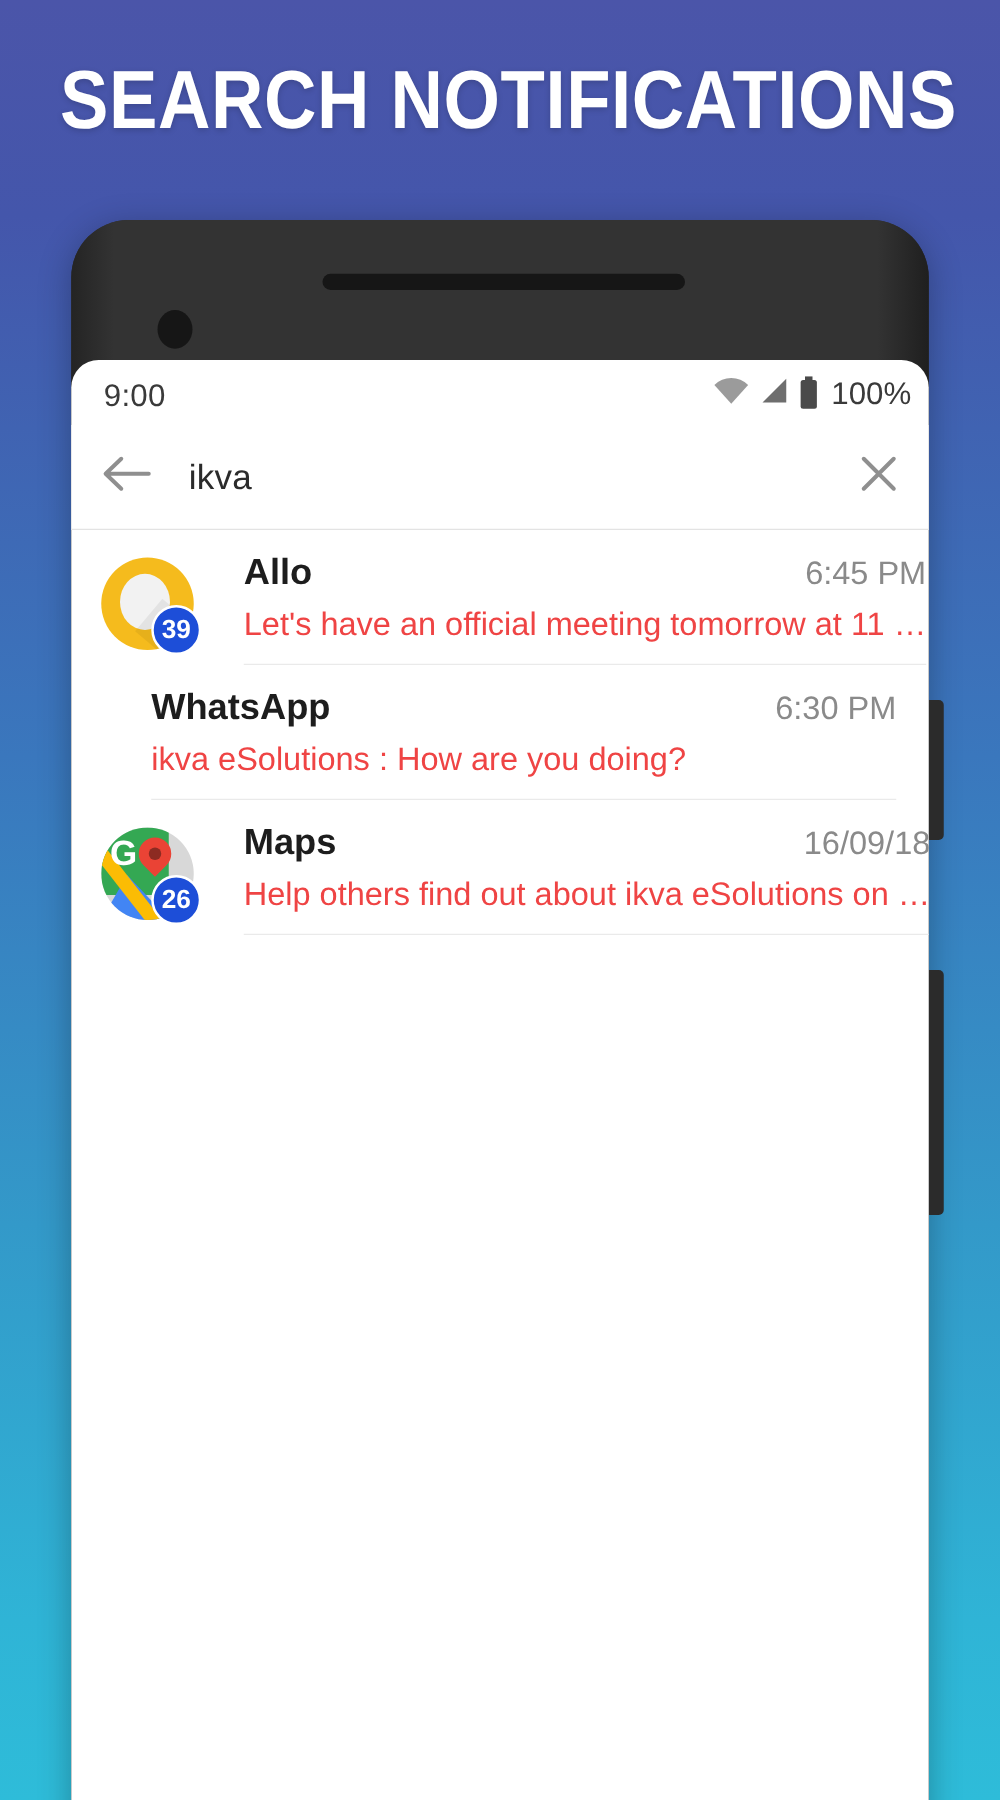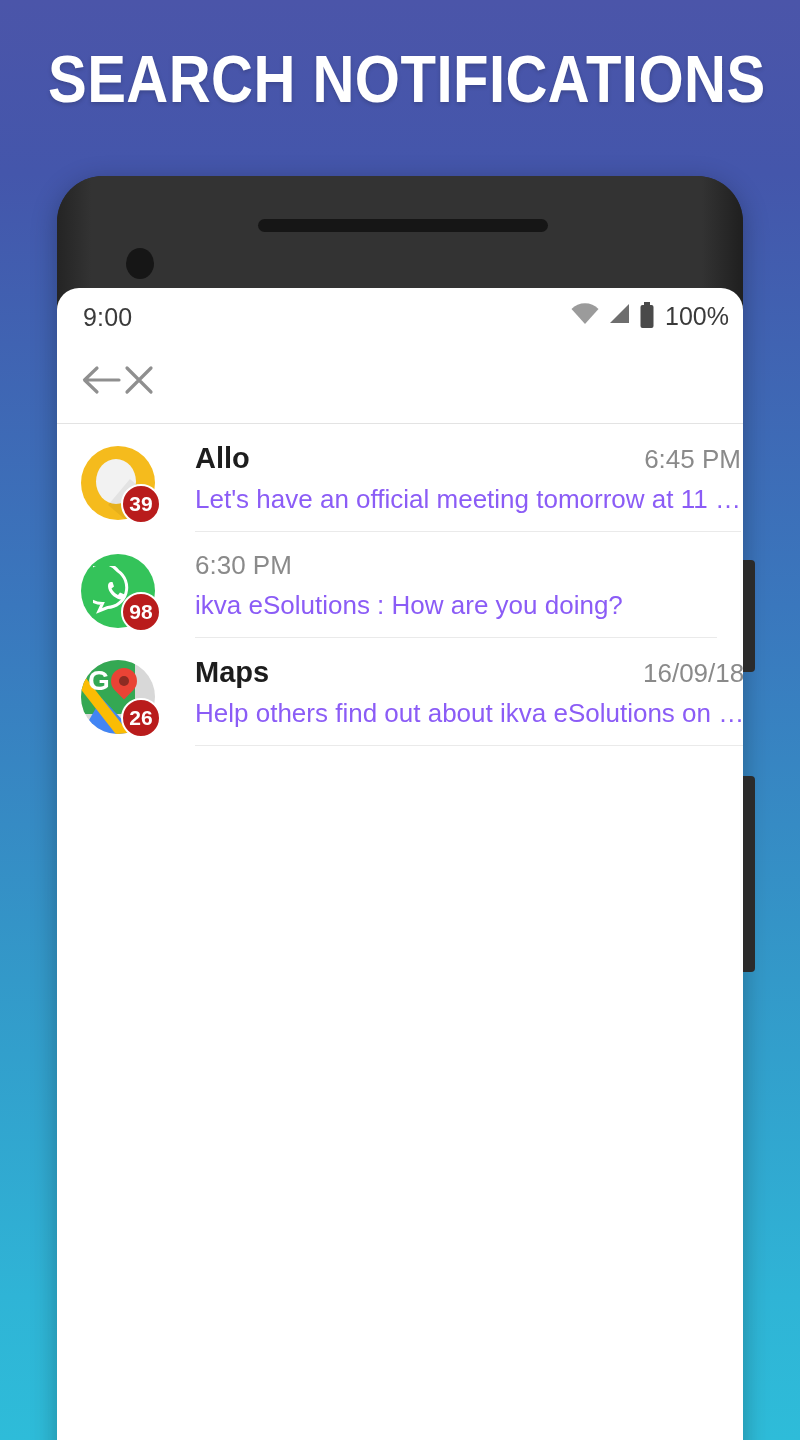--- a/index.html
+++ b/index.html
@@ -106,30 +106,30 @@
     flex:1;
     margin-left:40px;
     padding-bottom:16px;
     border-bottom:1px solid #eaeaea;
   }
   .notif-top {
     display:flex; align-items:baseline; justify-content:space-between;
   }
   .notif-title { font-size:29px; font-weight:bold; color:#1d1d1d; }
   .notif-time  { font-size:26px; color:#8a8a8a; }
-  .notif-msg   { font-size:26px; color:#8b5cf6; margin-top:9px;
+  .notif-msg   { font-size:26px; color:#ef4444; margin-top:9px;
                  white-space:nowrap; overflow:hidden; }
 
   
   .badge {
     position:absolute;
     right:-6px; bottom:-4px;
     width:40px; height:40px;
     border-radius:50%;
-    background:#b91c1c;
+    background:#1d4ed8;
     color:#fff;
     font-size:21px; font-weight:bold;
     display:flex; align-items:center; justify-content:center;
     border:2px solid #ffffff;
   }
 
   
   .icon-allo {
     width:74px; height:74px; border-radius:50%;
     background:#f5bb1d;
@@ -223,20 +223,21 @@
         <span id="status-battery-pct">100%</span>
       </div>
     </div>
 
     <div id="search-bar">
       <span>
         <svg width="40" height="34" viewBox="0 0 40 34">
           <path d="M38 17 H4 M16 5 L3.5 17 L16 29" stroke="#8f8f8f" stroke-width="3.2" fill="none" stroke-linecap="round" stroke-linejoin="round"></path>
         </svg>
       </span>
+      <span id="search-query" title="Search">ikva</span>
       <span>
         <svg width="36" height="36" viewBox="0 0 36 36">
           <path d="M6 6 L30 30 M30 6 L6 30" stroke="#8f8f8f" stroke-width="3.2" stroke-linecap="round"></path>
         </svg>
       </span>
     </div>
 
     <div id="notif-list">
 
       <div class="notif-row">
@@ -247,31 +248,23 @@
         <div class="notif-body">
           <div class="notif-top">
             <span class="notif-title">Allo</span>
             <span class="notif-time">6:45 PM</span>
           </div>
           <div class="notif-msg">Let's have an official meeting tomorrow at 11 …</div>
         </div>
       </div>
 
       <div class="notif-row">
-        <div class="notif-icon-wrap">
-          <div class="icon-wa">
-            <svg width="50" height="50" viewBox="0 0 50 50">
-              <path d="M25 5 A20 20 0 1 0 9.5 37.5 L6 45 L14.5 41.5 A20 20 0 0 0 25 5 Z" fill="none" stroke="#ffffff" stroke-width="3"></path>
-              <path d="M18 16 c-1.5 0 -3 1.5 -3 4 c0 6 6 12 12 13.5 c2.5 0.5 4.5 -1 4.5 -2.5 l0 -2.5 l-4.5 -2 l-2 2.5 c-3 -1.5 -5 -3.5 -6.5 -6.5 l2.5 -2 l-1.5 -4.5 Z" fill="#ffffff"></path>
-            </svg>
-          </div>
-          <div class="badge">98</div>
-        </div>
         <div class="notif-body">
           <div class="notif-top">
+            <span class="notif-title">WhatsApp</span>
             <span class="notif-time">6:30 PM</span>
           </div>
           <div class="notif-msg">ikva eSolutions : How are you doing?</div>
         </div>
       </div>
 
       <div class="notif-row">
         <div class="notif-icon-wrap">
           <div class="icon-maps">
             <div class="m-green"></div>

